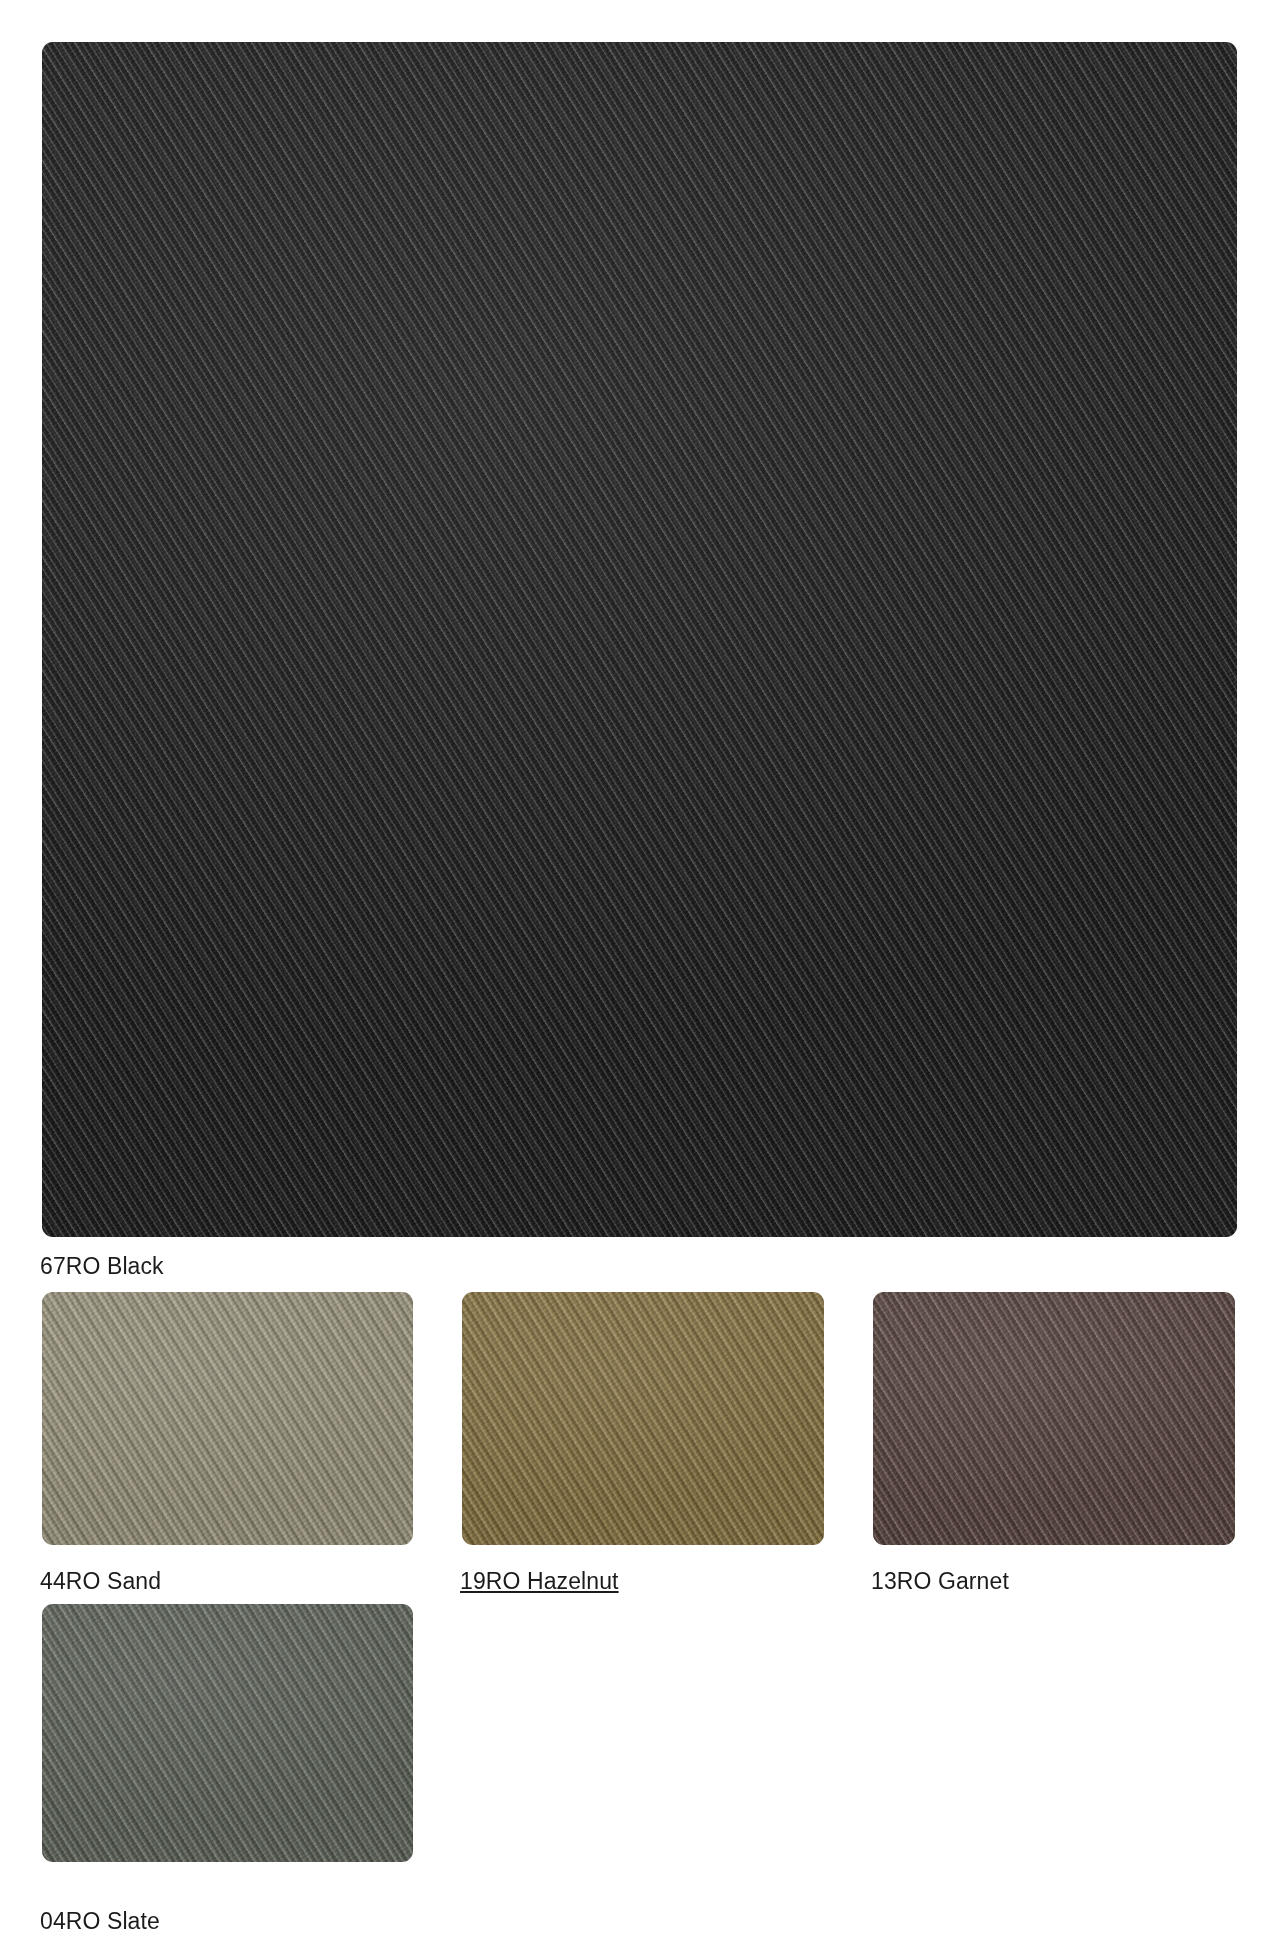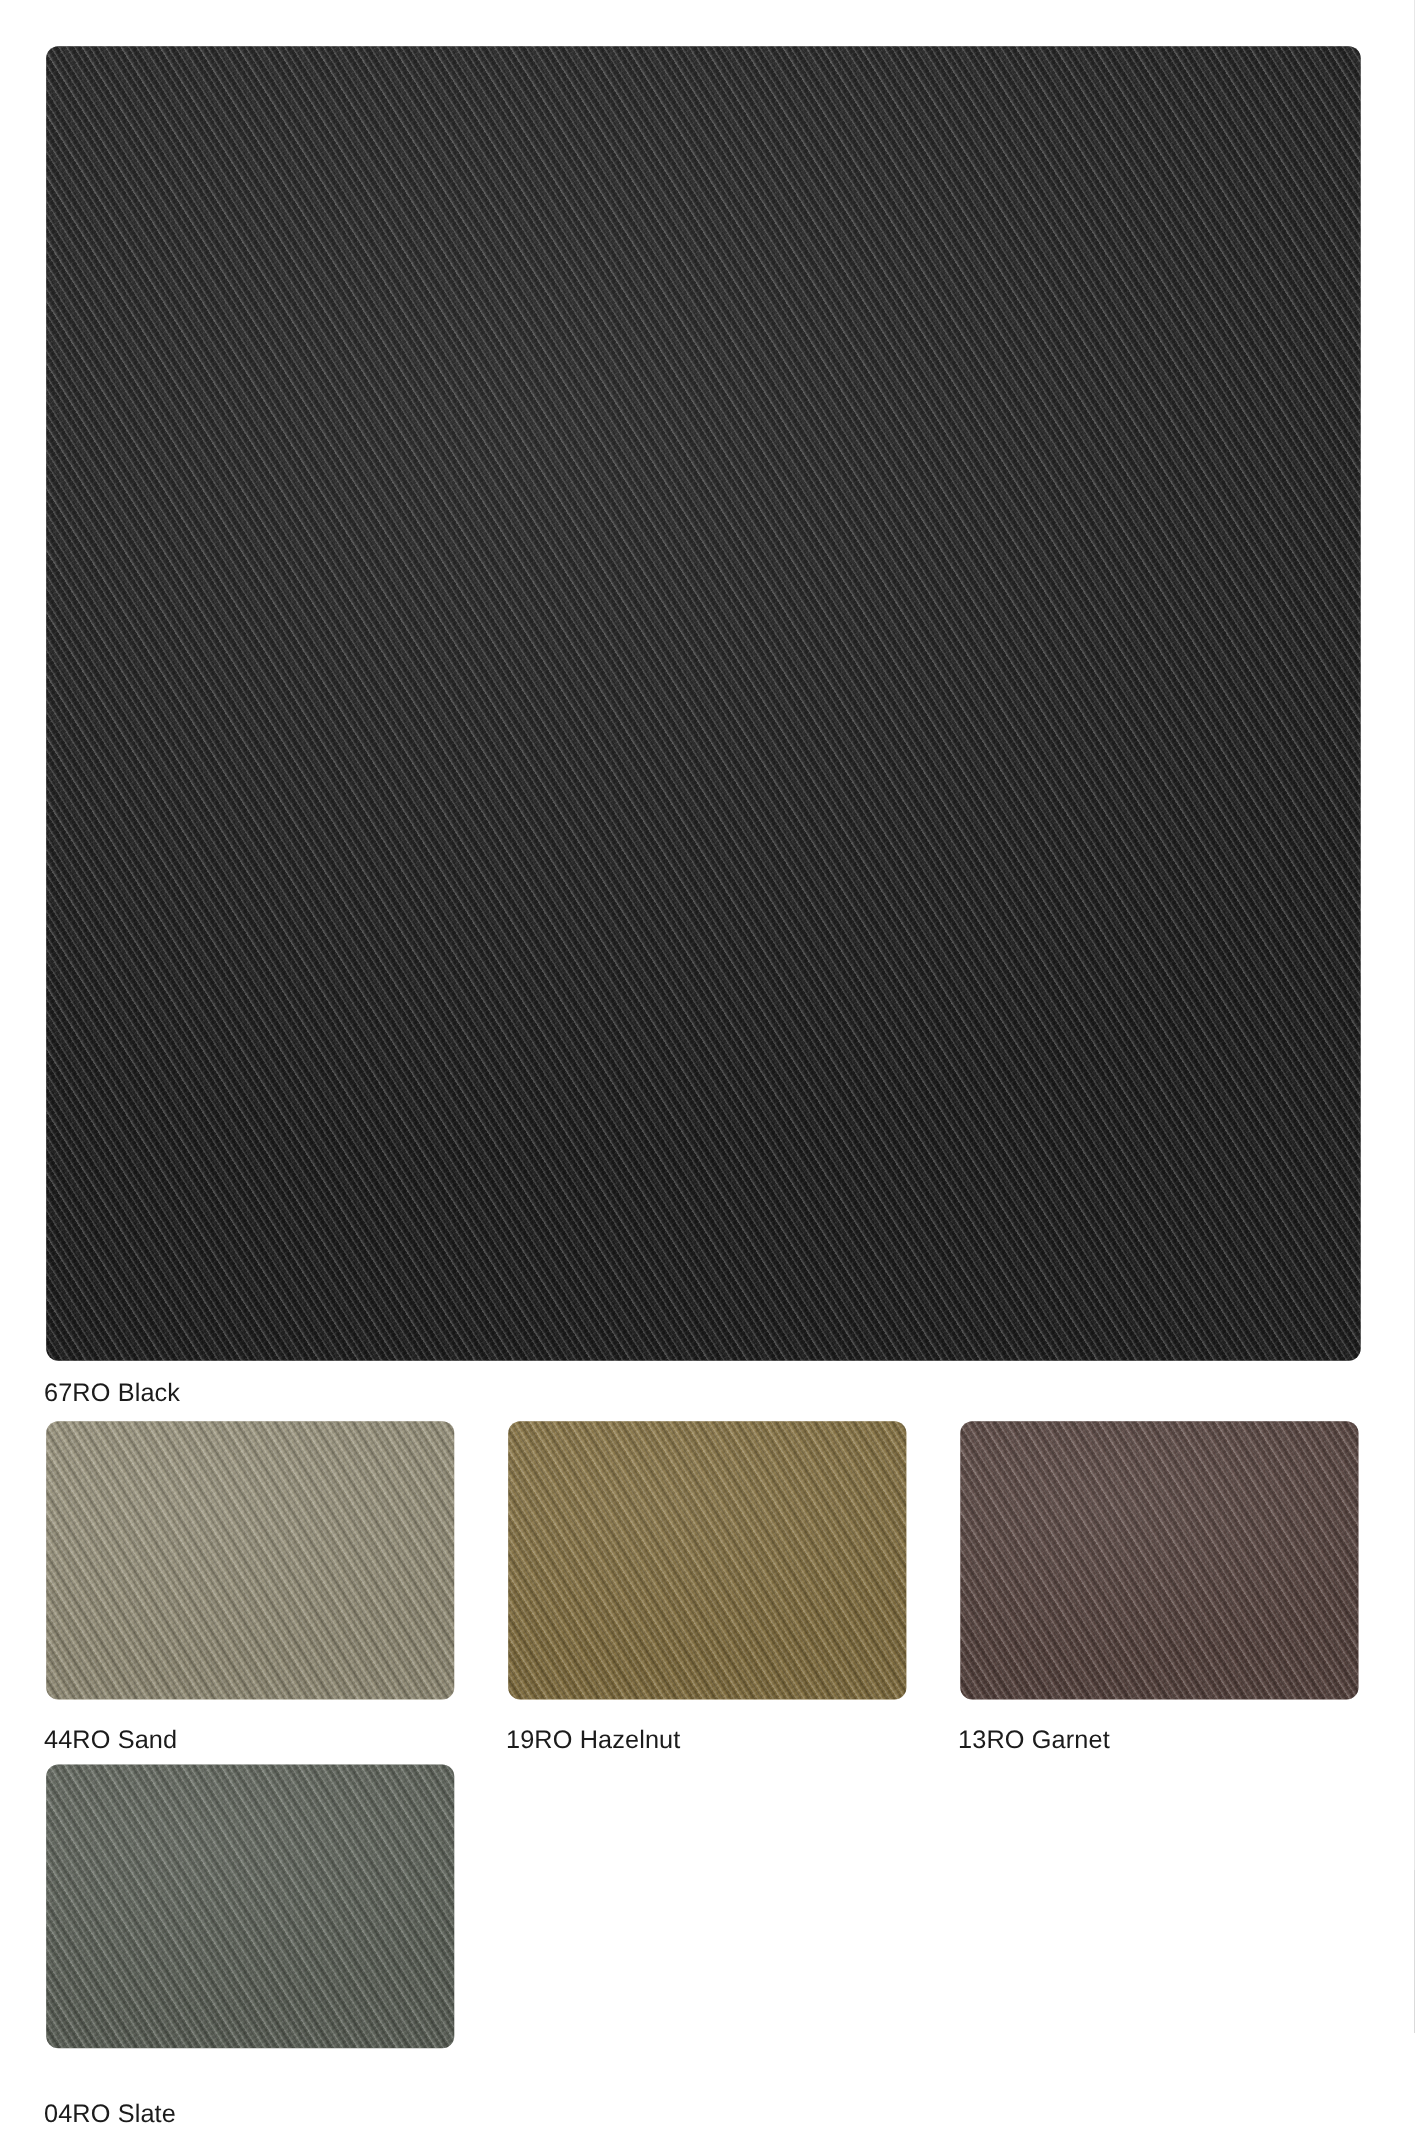--- a/index.html
+++ b/index.html
@@ -108,21 +108,21 @@
     <div class="caption" style="left: 40px; top: 1253px; color: rgb(27, 27, 27);">67RO Black</div>
     <div class="swatch" style="left: 42px; top: 1292px; width: 371px; height: 253px; background-color: rgb(157, 151, 127);">
       <div class="weave"></div>
       <div class="sheen"></div>
     </div>
     <div class="caption" style="left: 40px; top: 1568px; color: rgb(27, 27, 27);">44RO Sand</div>
     <div class="swatch" style="left: 462px; top: 1292px; width: 362px; height: 253px; background-color: rgb(138, 117, 66);">
       <div class="weave"></div>
       <div class="sheen"></div>
     </div>
-    <div class="caption" style="left: 460px; top: 1568px; color: rgb(27, 27, 27);">19RO Hazelnut</div>
+    <div class="caption" style="left: 460px; top: 1568px; color: rgb(27, 27, 27); text-decoration: underline;">19RO Hazelnut</div>
     <div class="swatch" style="left: 873px; top: 1292px; width: 362px; height: 253px; background-color: rgb(90, 69, 64);">
       <div class="weave"></div>
       <div class="sheen"></div>
     </div>
     <div class="caption" style="left: 871px; top: 1568px; color: rgb(27, 27, 27);">13RO Garnet</div>
     <div class="swatch" style="left: 42px; top: 1604px; width: 371px; height: 258px; background-color: rgb(96, 102, 92);">
       <div class="weave"></div>
       <div class="sheen"></div>
     </div>
     <div class="caption" style="left: 40px; top: 1908px; color: rgb(27, 27, 27);">04RO Slate</div>

